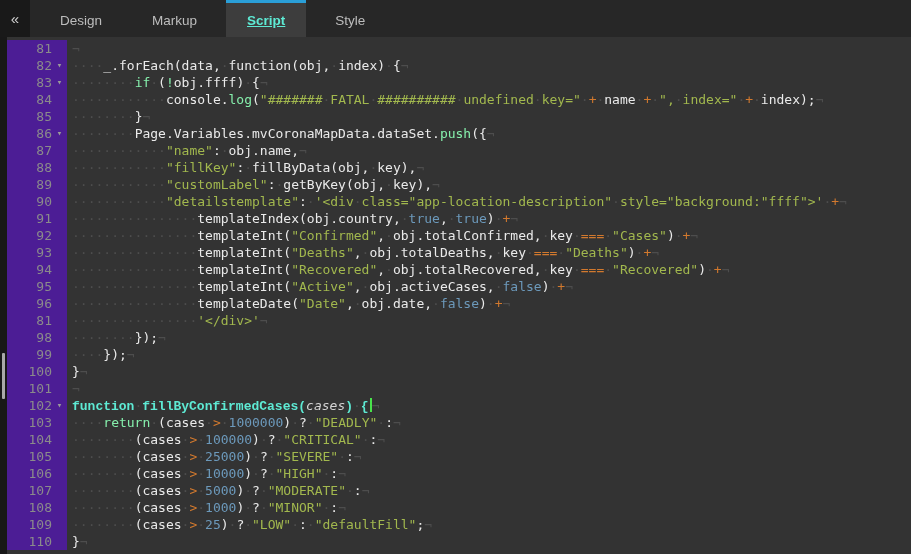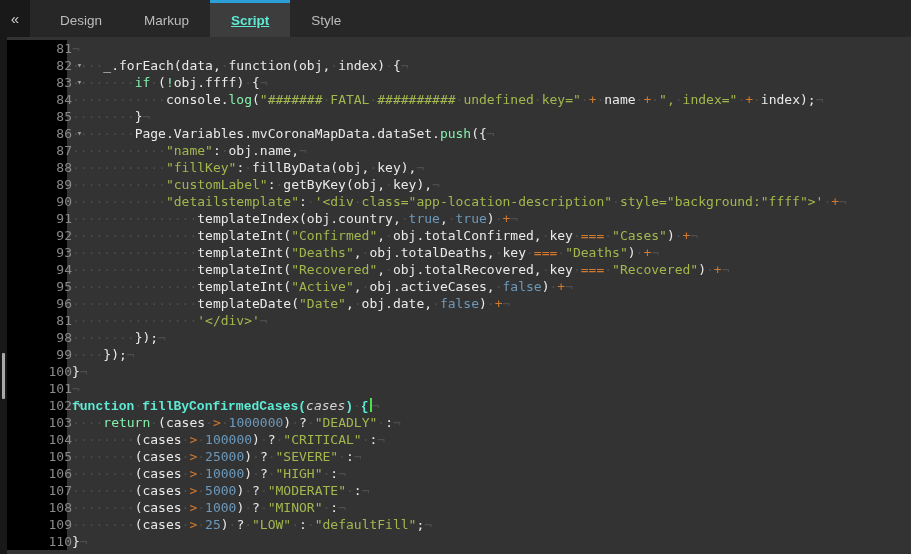--- a/index.html
+++ b/index.html
@@ -11,42 +11,42 @@
   
   .tabbar {
     position:absolute; top:0; left:0; right:0; height:37px;
     background:#272727; display:flex; align-items:stretch;
   }
   .collapse-btn {
     width:30px; height:37px; background:#191919; color:#d0d0d0;
     display:flex; align-items:center; justify-content:center;
     font-size:15px; cursor:pointer; flex:none;
   }
-  .tabs { display:flex; margin-left:9px; align-items:stretch; }
+  .tabs { display:flex; margin-left:9px; align-items:stretch;gap:8px; }
   .tab {
     padding:0 21px; display:flex; align-items:center; justify-content:center;
     color:#bdbdbd; font-size:13.5px; border-top:3px solid transparent;
     cursor:pointer; user-select:none;
   }
   .tab.active {
     background:#3d3d3d; color:#5eead4; font-weight:bold;
     border-top:3px solid var(--accent,#2a9fd8);
     text-decoration:underline;
   }
   
   .editor {
     position:absolute; top:37px; left:0; right:0; bottom:0;
     background:#333333; display:flex;
     font-family:"DejaVu Sans Mono", monospace; font-size:13px; line-height:17px;
   }
   .vtrack { width:7px; background:#181818; position:relative; flex:none; }
   .vthumb { position:absolute; left:2px; width:3px; background:#a9a9a9; border-radius:1px; }
   .codearea { flex:1; padding-top:3px; overflow:hidden; }
   .line-row { display:flex; height:17px; white-space:pre; }
-  .gutter { width:60px; flex:none; display:flex; background:#000000; color:#8b8b8b;padding-left:20px; }
+  .gutter { width:60px; flex:none; display:flex; background:#4c1d95; color:#8b8b8b; }
   .lnum { width:45px; text-align:right; flex:none; }
   .fold { width:15px; flex:none; text-align:center; font-size:9px; line-height:17px; color:#9a9a9a; cursor:pointer; }
   .code { padding-left:5px; }
   .tk-p { color:#eaeaea; }
   .tk-k { color:#86efac; }
   .tk-s { color:#a2b84e; }
   .tk-n { color:#6c99bb; }
   .tk-o { color:#d2792e; }
   .tk-b { color:#5eead4; font-weight:bold;font-family:Liberation Mono, monospace; }
   .tk-i { color:#d5d5d5; font-style:italic; }

